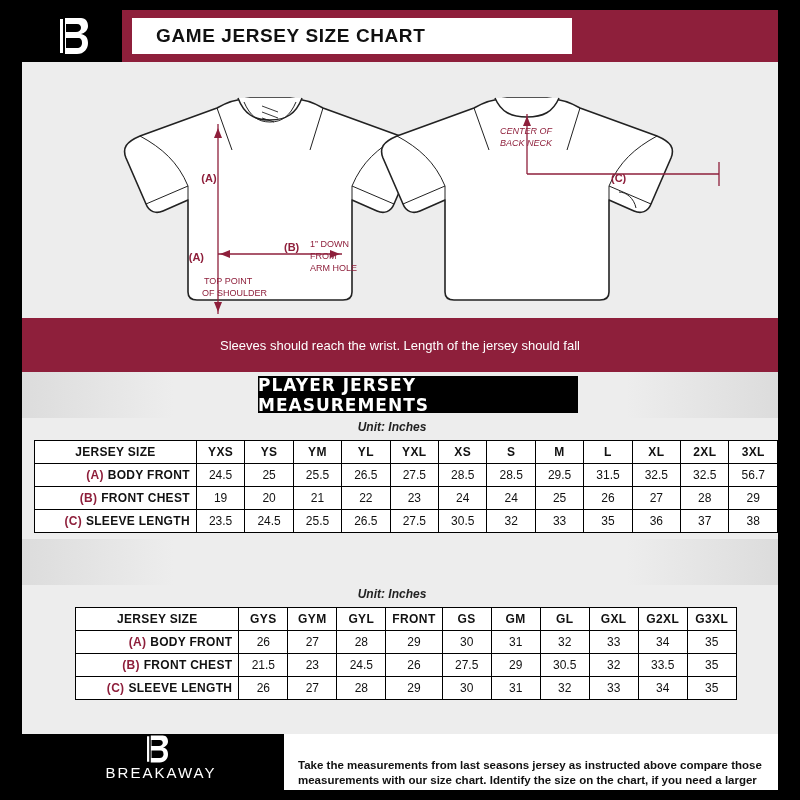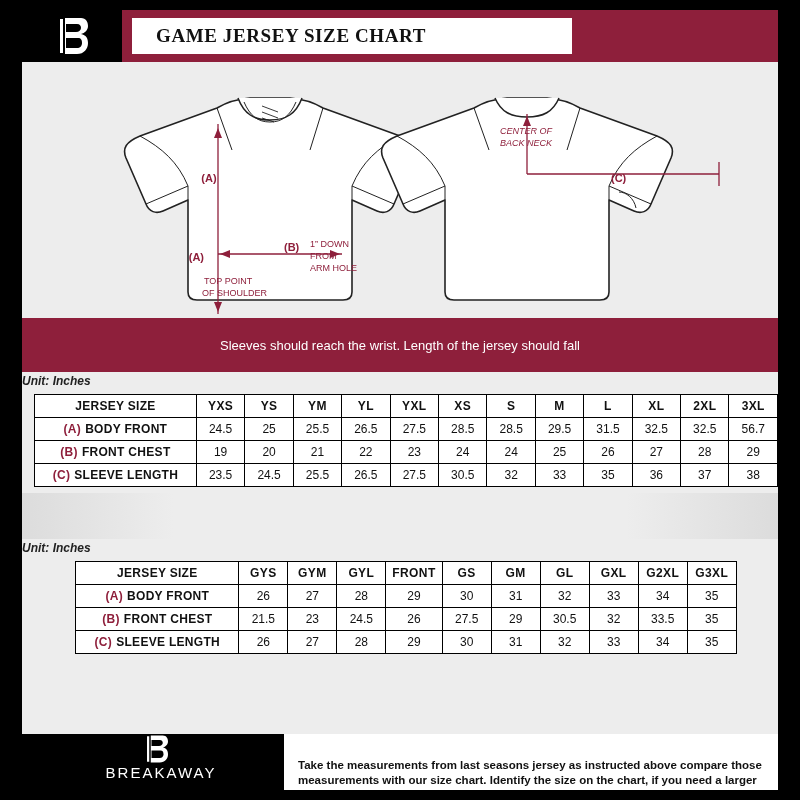--- a/index.html
+++ b/index.html
@@ -27,21 +27,20 @@
     height: 780px;
     background: #ededed;
     overflow: hidden;
   }
 
   
   .header {
     position: relative;
     height: 52px;
     background: #f97316;
-    font-family: Liberation Serif, serif;
   }
   .header-bar-red {
     position: absolute;
     left: 76px;
     top: 0;
     right: 0;
     height: 52px;
     background: #8e1f3b;
   }
   .header-logo {
@@ -129,21 +128,21 @@
     justify-content: center;
   }
   .band-black span {
     color: #fff;
     font-size: 17px;
     font-weight: bold;
     letter-spacing: 1px;
     font-family: "DejaVu Sans", sans-serif;
   }
   .unit {
-    text-align: left;
+    text-align: center;
     font-size: 12px;
     font-weight: bold;
     font-style: italic;
     color: #222;
     padding: 2px 16px 6px 0;
     background: #ededed;
   }
 
   
   .table-wrap {
@@ -159,21 +158,21 @@
   }
   table.sz td, table.sz th {
     border: 1px solid #000;
     height: 22px;
     padding: 0 6px;
     text-align: center;
     font-weight: normal;
     white-space: nowrap;
   }
   table.sz .rowhead {
-    text-align: center;
+    text-align: right;
     font-weight: bold;
     letter-spacing: 0.3px;
     width: 150px;
     padding-left: 6px;
   }
   table.sz .rowhead .tag {
     color: #8e1f3b;
     font-weight: bold;
     margin-right: 4px;
   }
@@ -327,20 +326,26 @@
         <text x="478" y="72" font-size="9" fill="#8e1f3b" font-style="italic">CENTER OF</text>
         <text x="478" y="84" font-size="9" fill="#8e1f3b" font-style="italic">BACK NECK</text>
         <text x="589" y="120" font-size="11" font-weight="bold" fill="#8e1f3b">(C)</text>
       </svg>
     </div>
 
     <div class="note">
       <span class="note-l">Sleeves should reach the wrist. Length of the jersey should fall</span>
     </div>
 
+    <div class="band">
+      <div class="band-bg"></div>
+      <div class="band-black">
+        <span>PLAYER JERSEY MEASUREMENTS</span>
+      </div>
+    </div>
     <div class="unit">Unit: Inches</div>
     <div class="table-wrap">
       <table class="sz">
         <thead>
           <tr>
             <td class="rowhead">JERSEY SIZE</td>
             <td class="val">YXS</td>
             <td class="val">YS</td>
             <td class="val">YM</td>
             <td class="val">YL</td>

